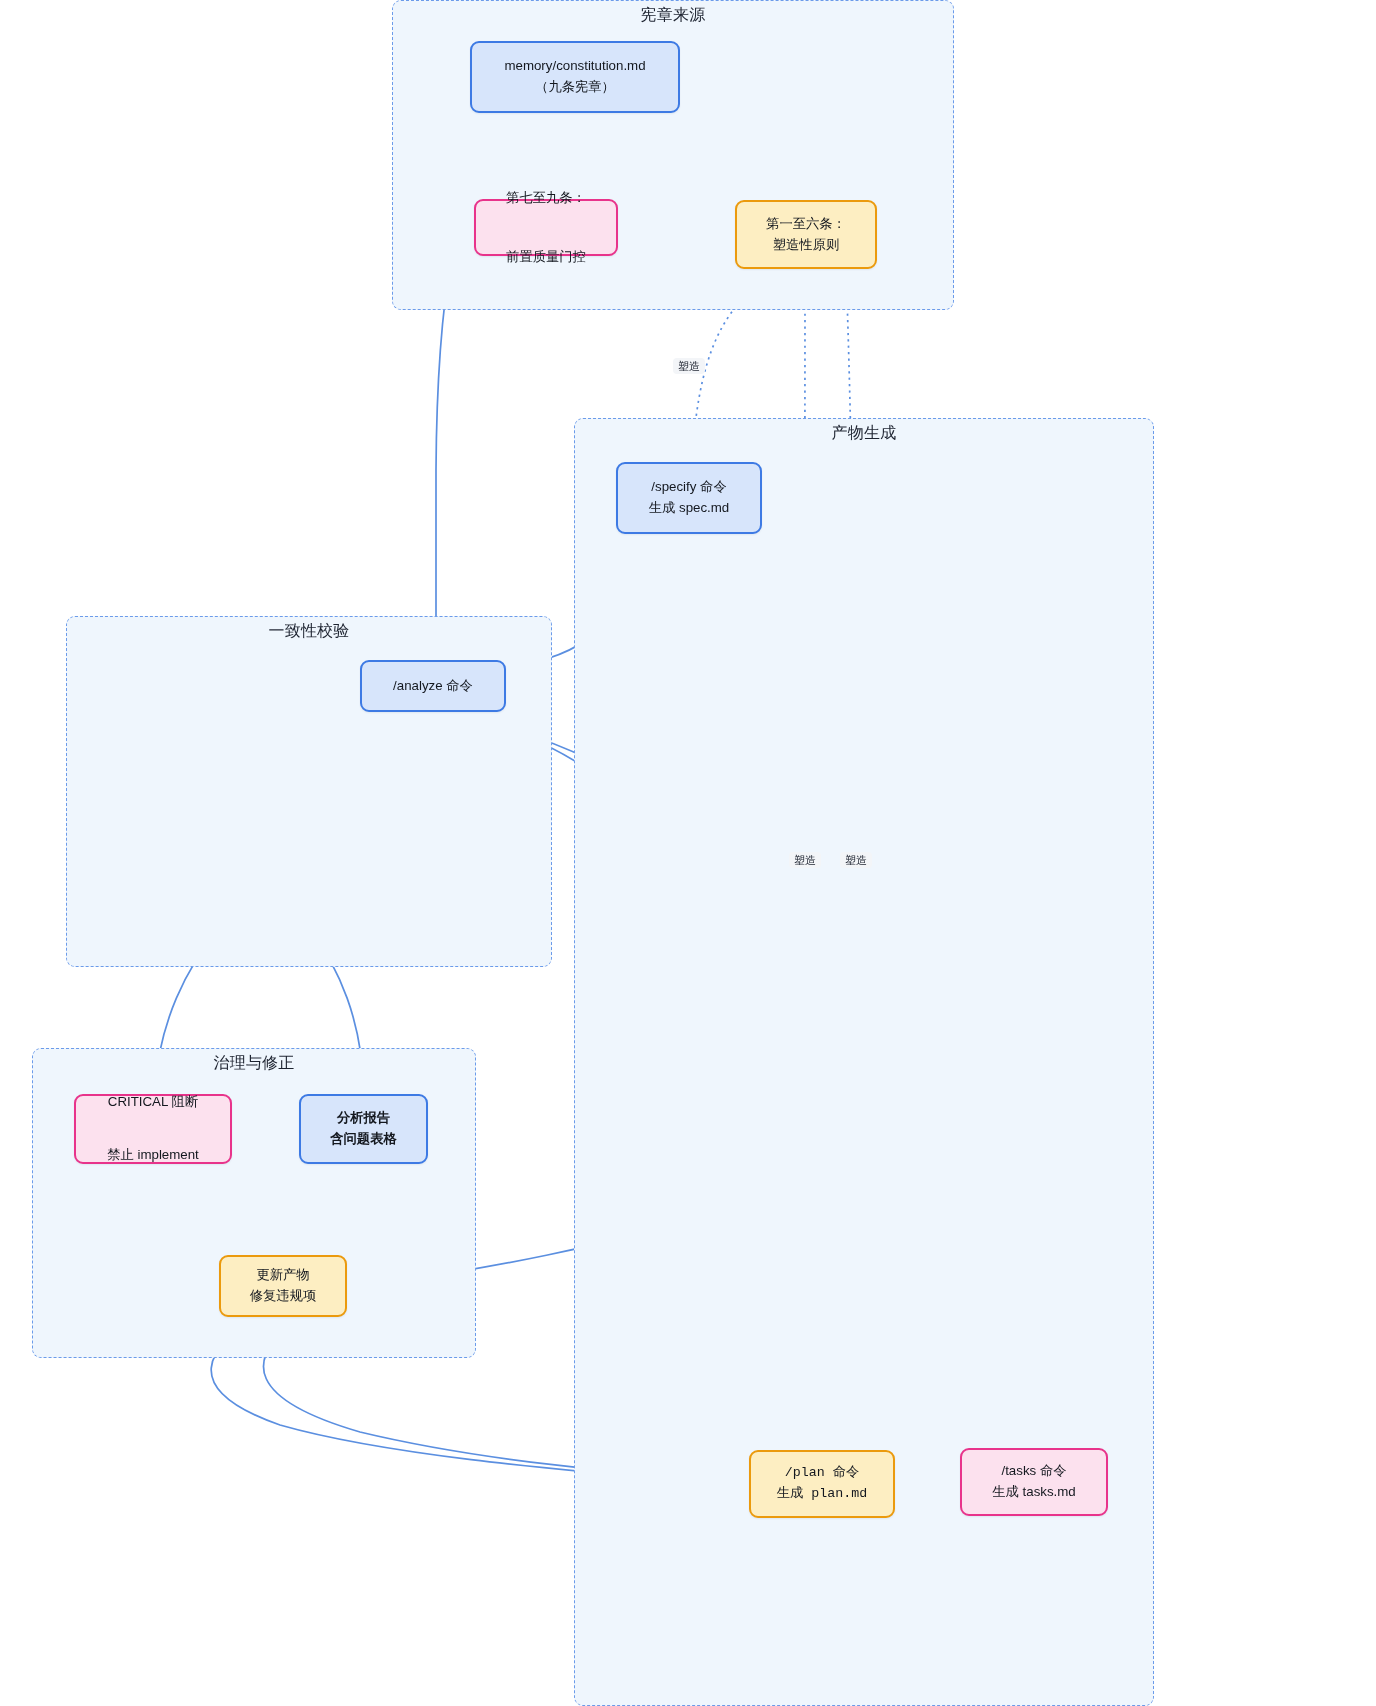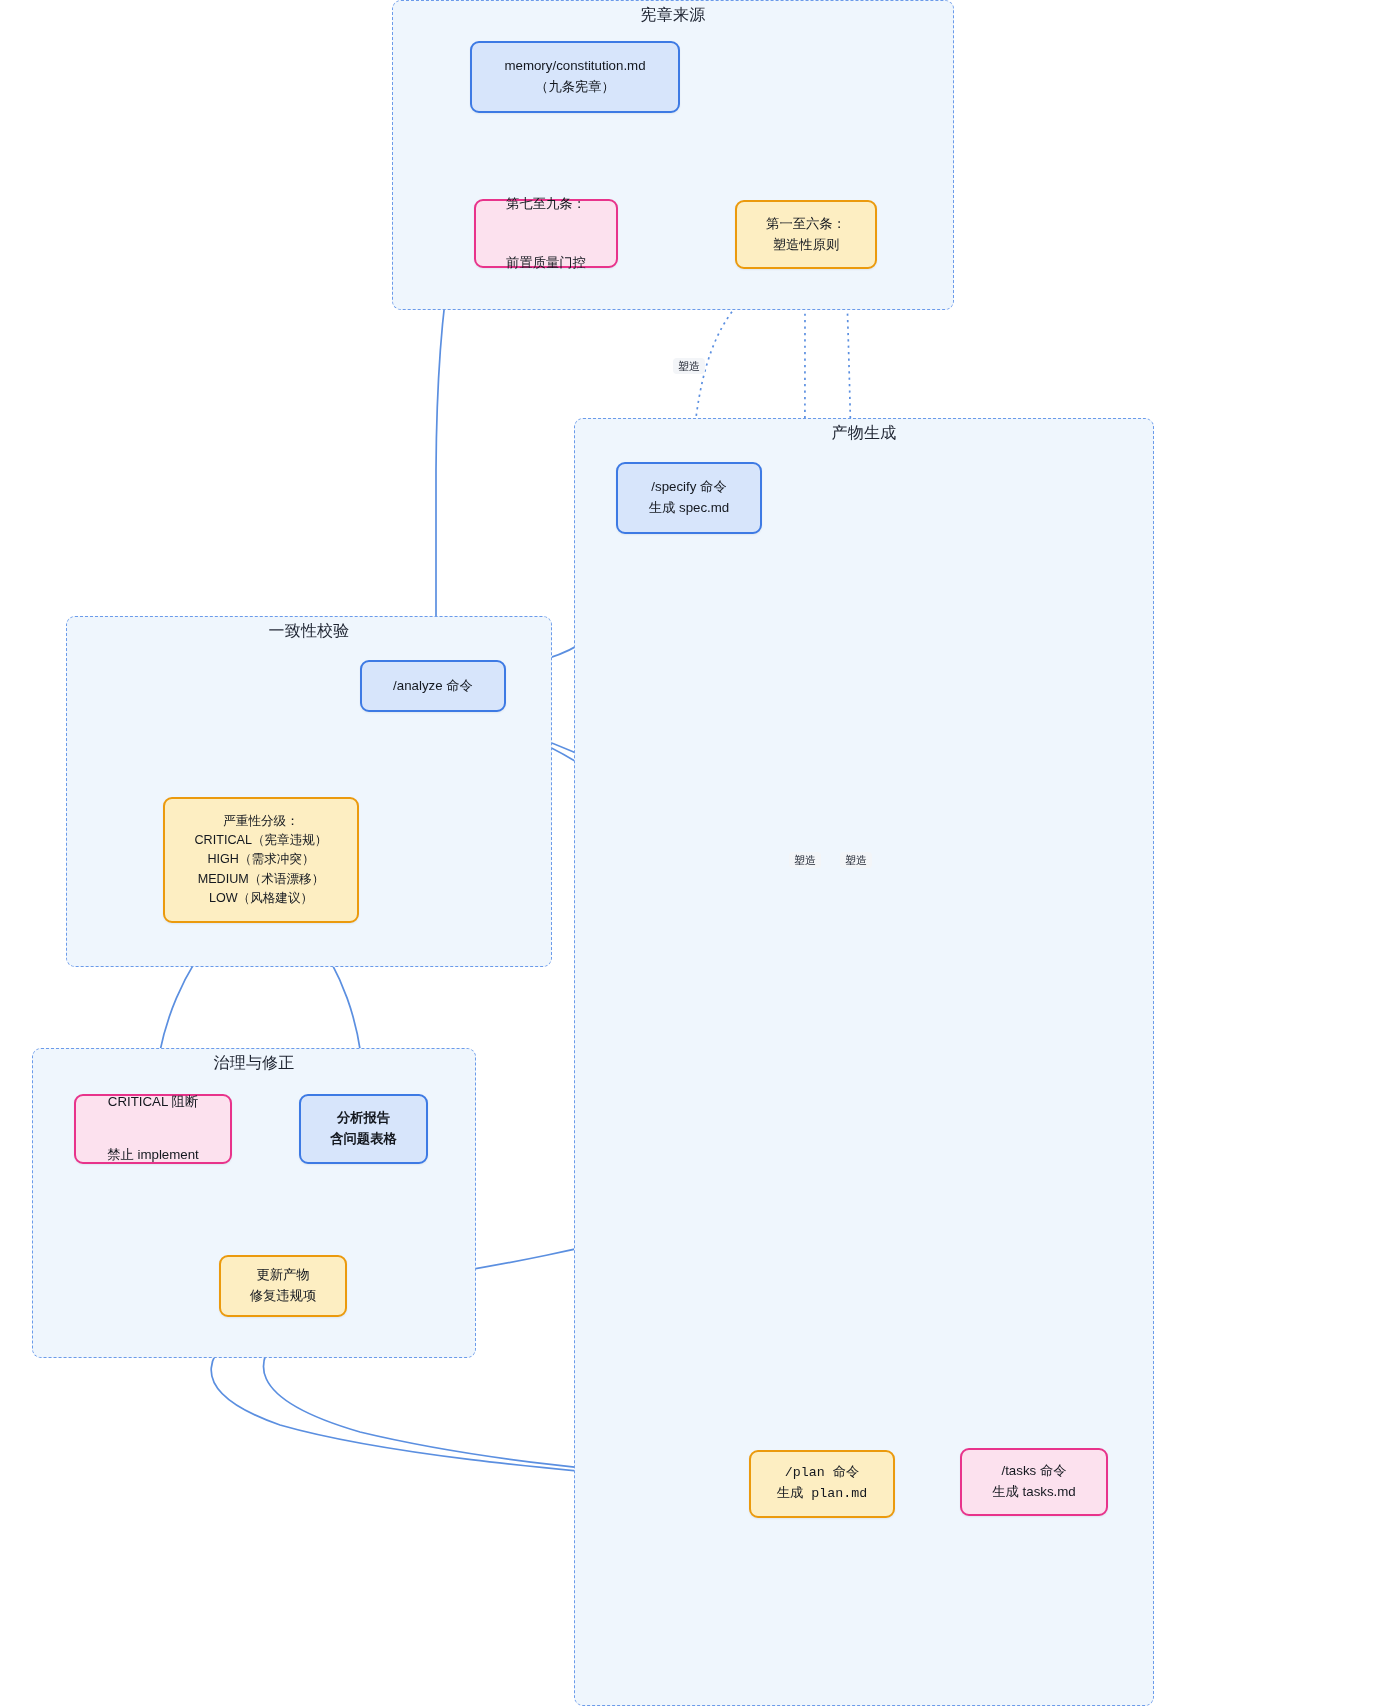--- a/index.html
+++ b/index.html
@@ -146,21 +146,21 @@
 
   <div class="subgraph" style="left:32px; top:1048px; width:444px; height:310px;">
     <div class="subgraph-title">治理与修正</div>
   </div>
 
   <div class="node blue" style="left:470px; top:41px; width:210px; height:72px;">
     <span class="line">memory/constitution.md</span>
     <span class="line">（九条宪章）</span>
   </div>
 
-  <div class="node pink" style="left:474px; top:199px; width:144px; height:69px;gap:38px;">
+  <div class="node pink" style="left:474px; top:199px; width:144px; height:57px;gap:38px;">
     <span class="line">第七至九条：</span>
     <span class="line">前置质量门控</span>
   </div>
 
   <div class="node orange" style="left:735px; top:200px; width:142px; height:69px;">
     <span class="line">第一至六条：</span>
     <span class="line">塑造性原则</span>
   </div>
 
   <div class="node blue" style="left:616px; top:462px; width:146px; height:72px;">
@@ -175,27 +175,20 @@
 
   <div class="node pink" style="left:960px; top:1448px; width:148px; height:68px;">
     <span class="line">/tasks 命令</span>
     <span class="line">生成 tasks.md</span>
   </div>
 
   <div class="node blue" style="left:360px; top:660px; width:146px; height:52px;">
     <span class="line">/analyze 命令</span>
   </div>
 
-  <div class="node orange multi" style="left:163px; top:797px; width:196px; height:126px;">
-    <span class="line">严重性分级：</span>
-    <span class="line">CRITICAL（宪章违规）</span>
-    <span class="line">HIGH（需求冲突）</span>
-    <span class="line">MEDIUM（术语漂移）</span>
-    <span class="line">LOW（风格建议）</span>
-  </div>
 
   <div class="node pink" style="left:74px; top:1094px; width:158px; height:70px;gap:32px;">
     <span class="line">CRITICAL 阻断</span>
     <span class="line">禁止 implement</span>
   </div>
 
   <div class="node blue" style="left:299px; top:1094px; width:129px; height:70px;font-weight:bold;">
     <span class="line">分析报告</span>
     <span class="line">含问题表格</span>
   </div>

